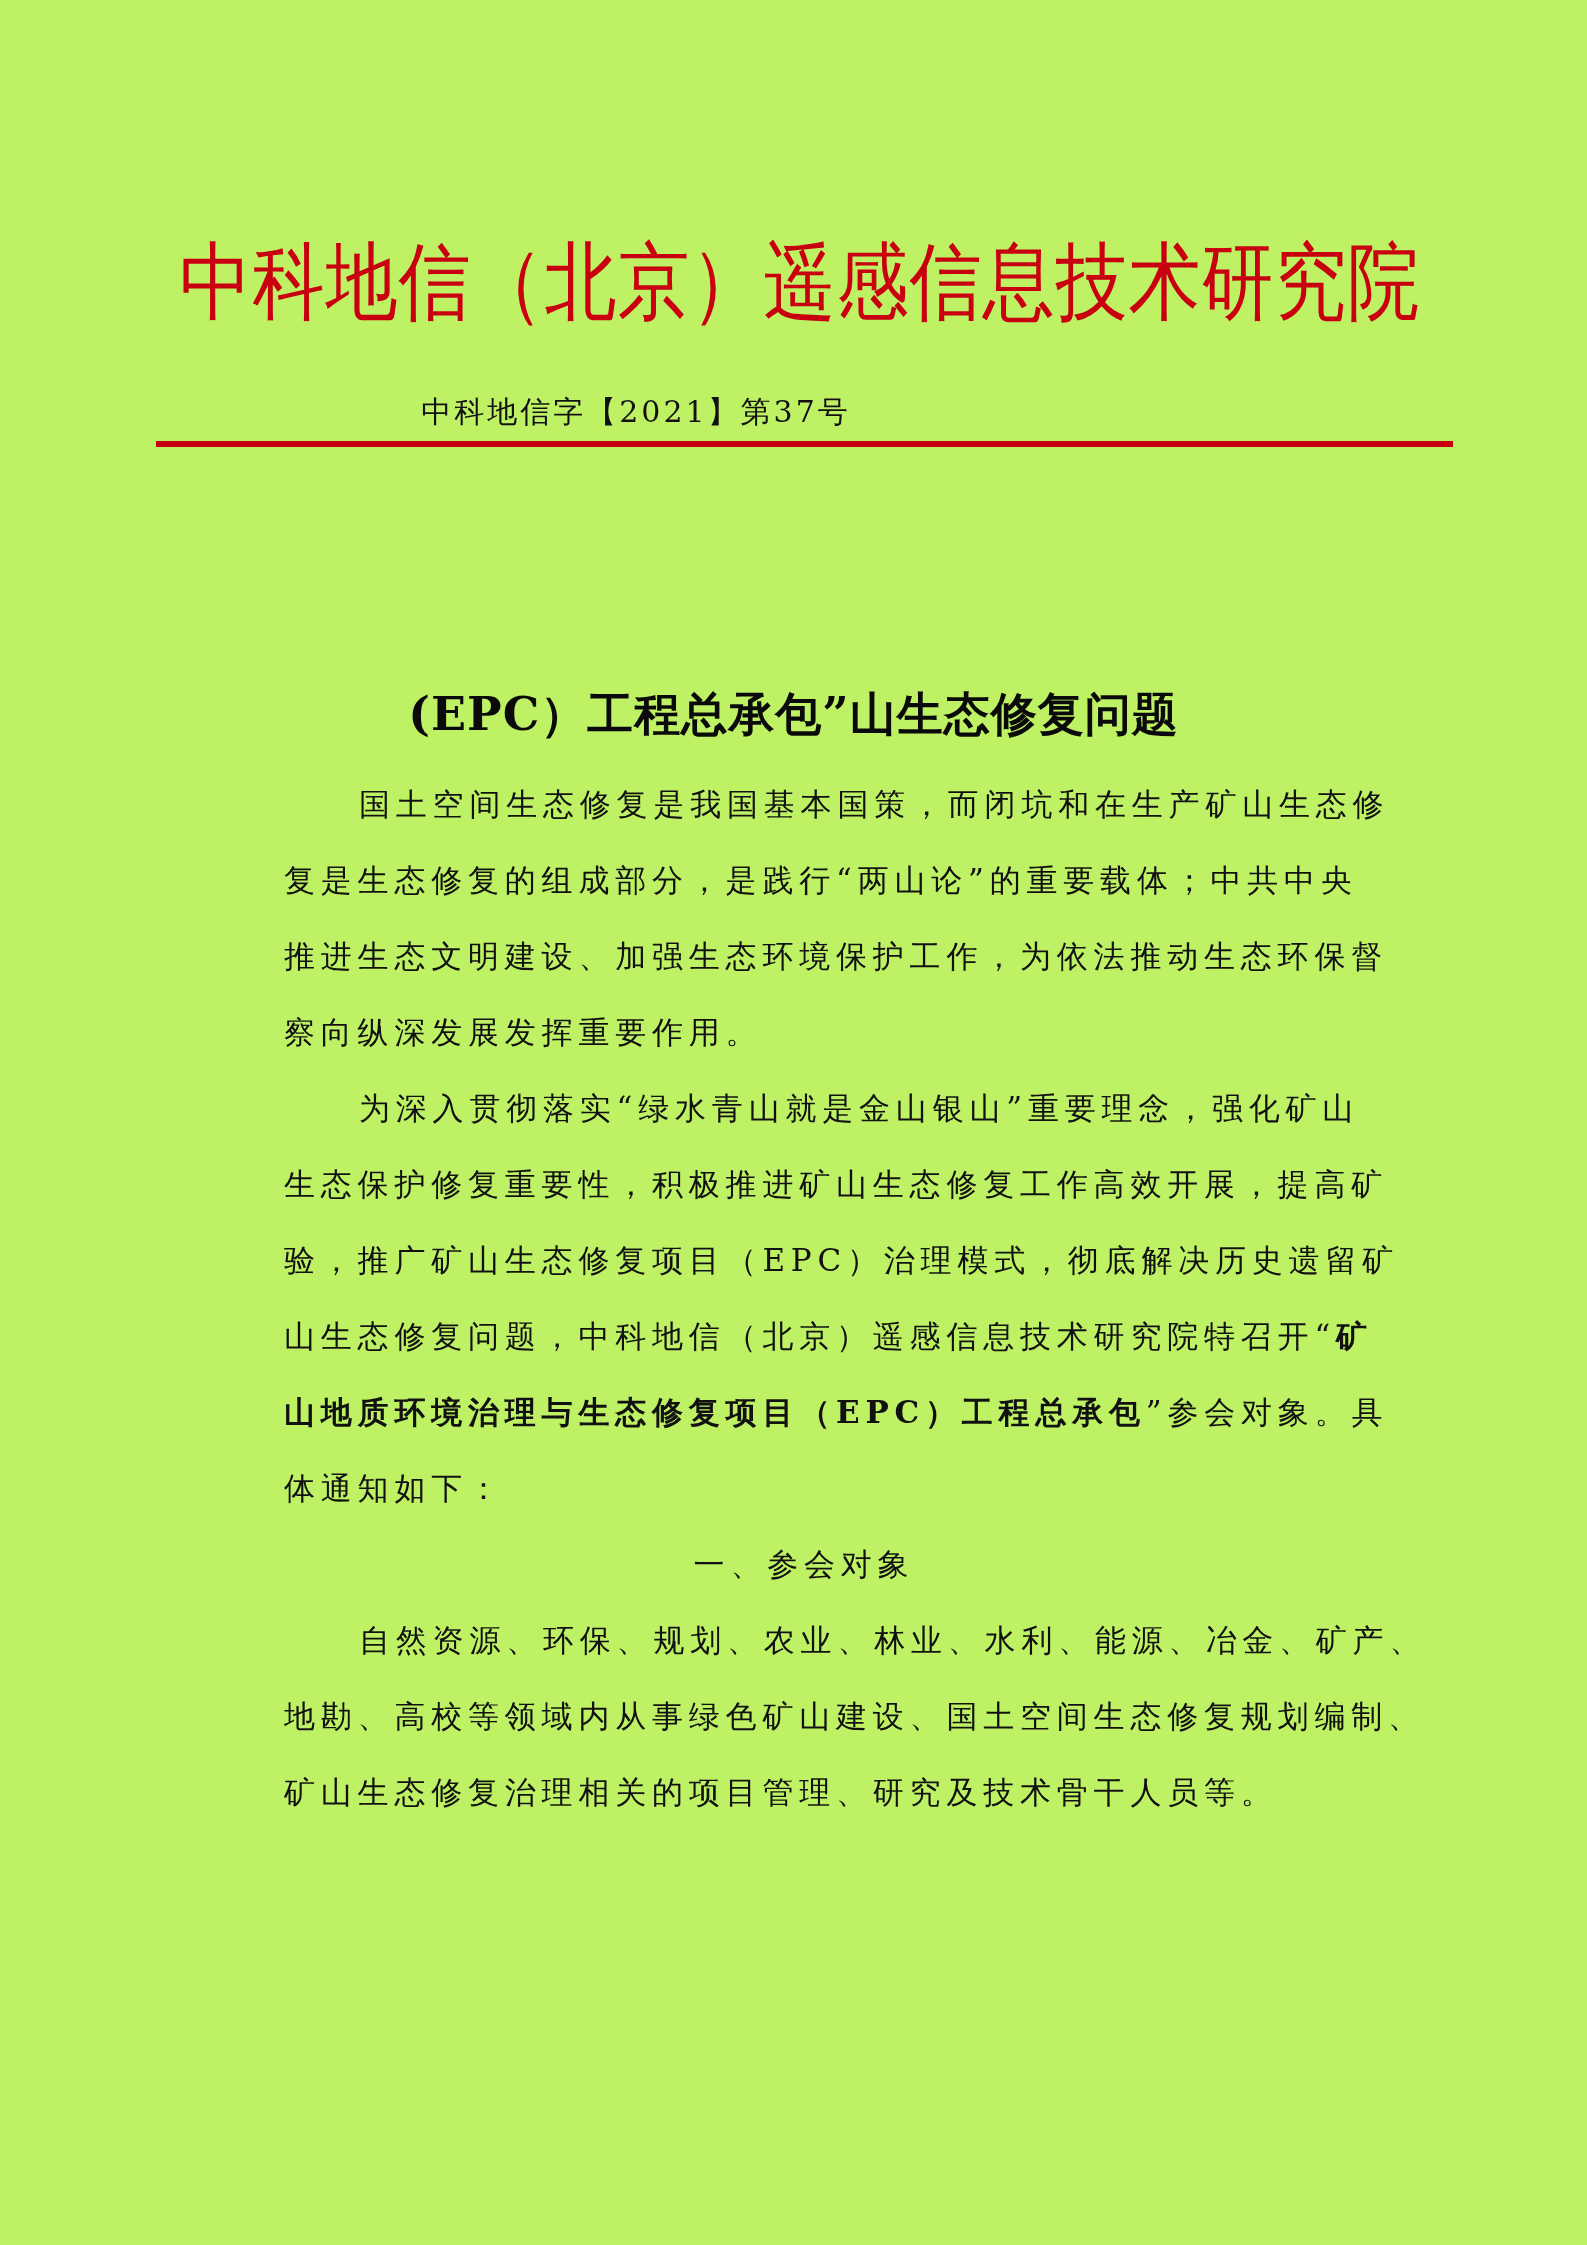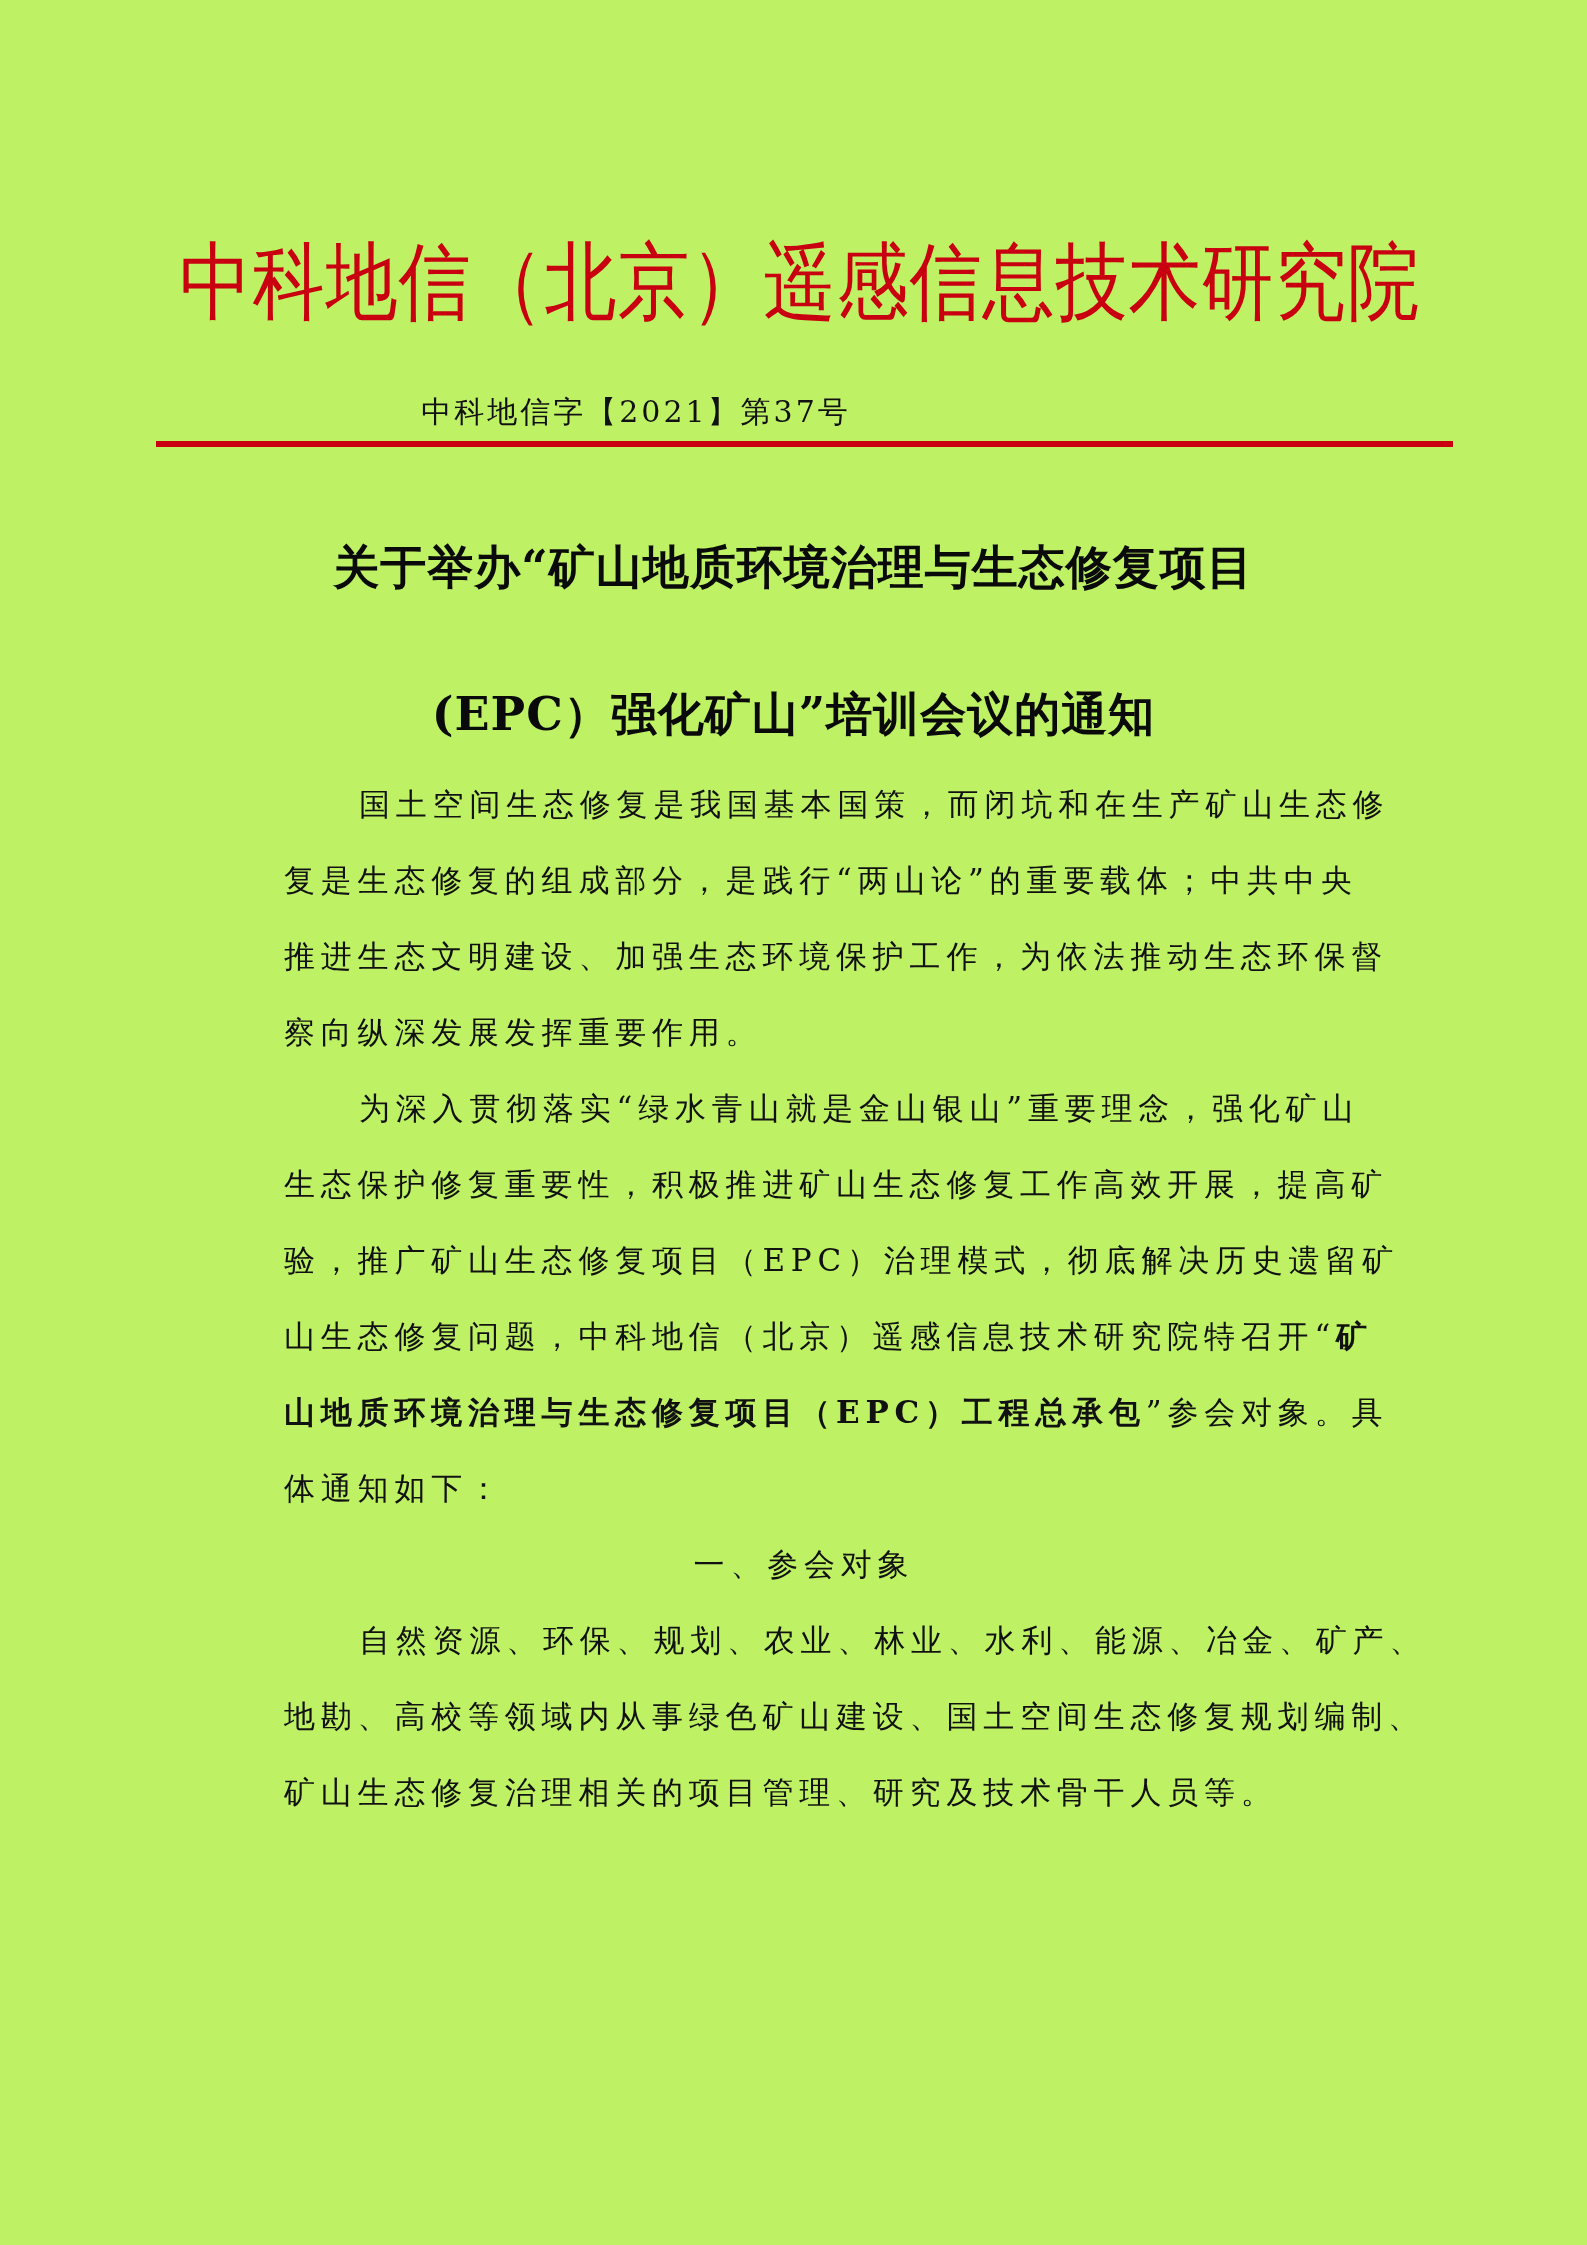--- a/index.html
+++ b/index.html
@@ -105,22 +105,21 @@
 <body>
 
 <div class="page">
 
   <div class="masthead">中科地信（北京）遥感信息技术研究院</div>
 
   <div class="doc-number">中科地信字【2021】第37号</div>
 
   <div class="red-rule"></div>
 
-  <div class="title-line l1">关于举办“矿山地质环境治理与生态修复项目</div>
-  <div class="title-line l2">(EPC）强化矿山”培训会议的通知</div>
+  <div class="title-line l2">(EPC）工程总承包”山生态修复问题</div>
 
   <div class="body-block">
 
     <div class="line indent">国土空间生态修复是我国基本国策，而闭坑和在生产矿山生态修</div>
     <div class="line">复是生态修复的组成部分，是践行“两山论”的重要载体；中共中央</div>
     <div class="line">推进生态文明建设、加强生态环境保护工作，为依法推动生态环保督</div>
     <div class="line">察向纵深发展发挥重要作用。</div>
 
     <div class="line indent">为深入贯彻落实“绿水青山就是金山银山”重要理念，强化矿山</div>
     <div class="line">生态保护修复重要性，积极推进矿山生态修复工作高效开展，提高矿</div>

